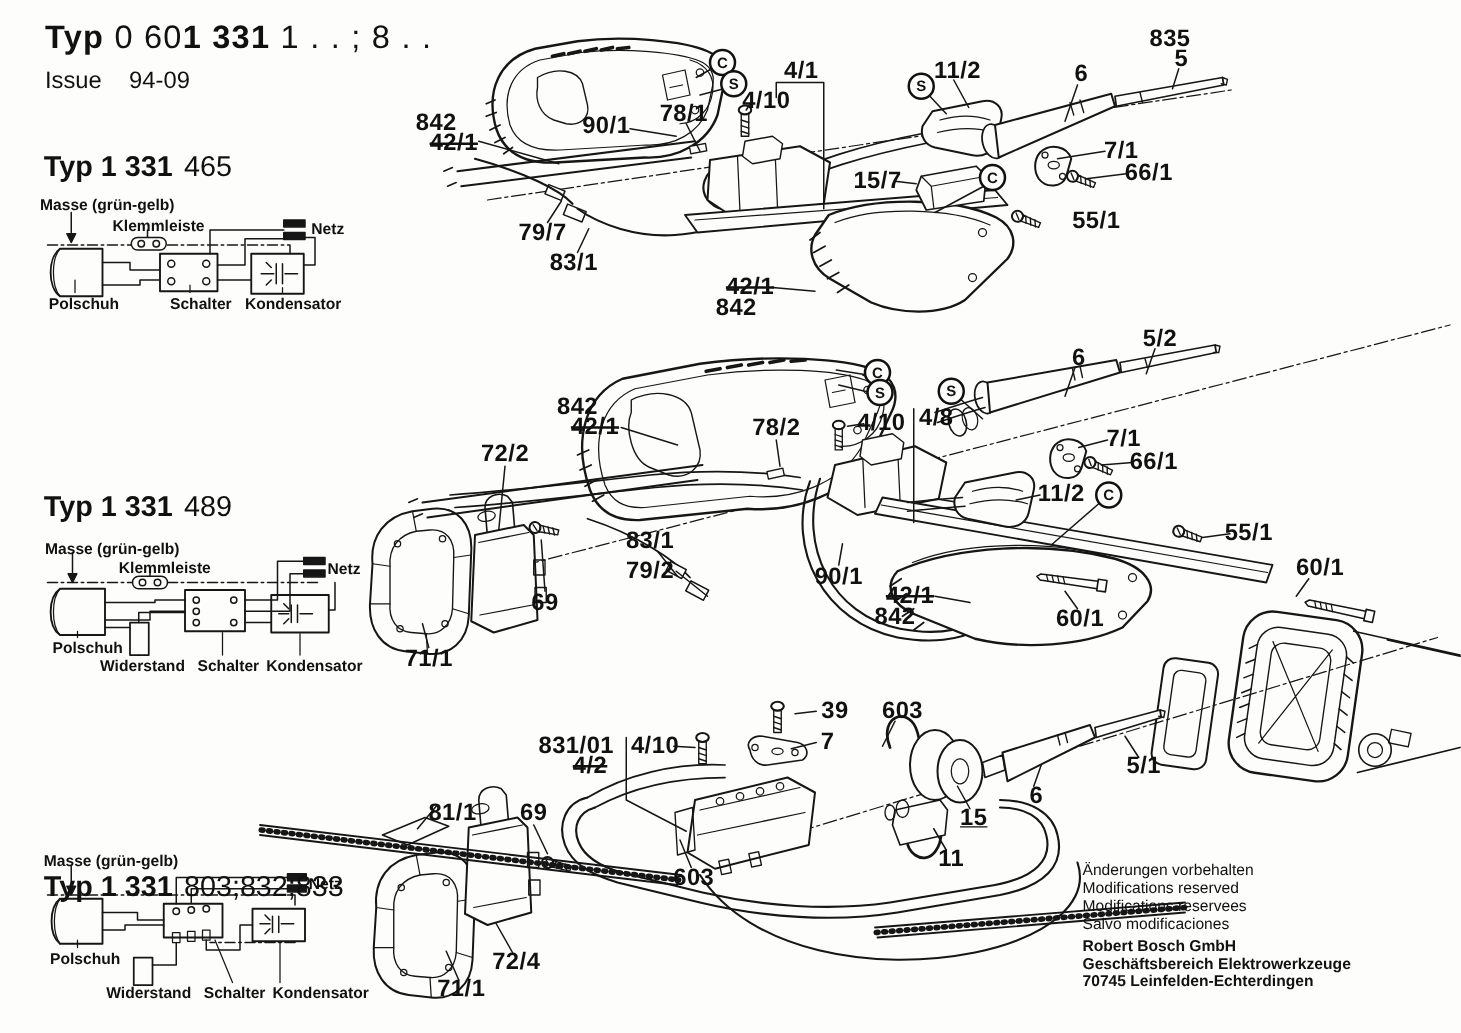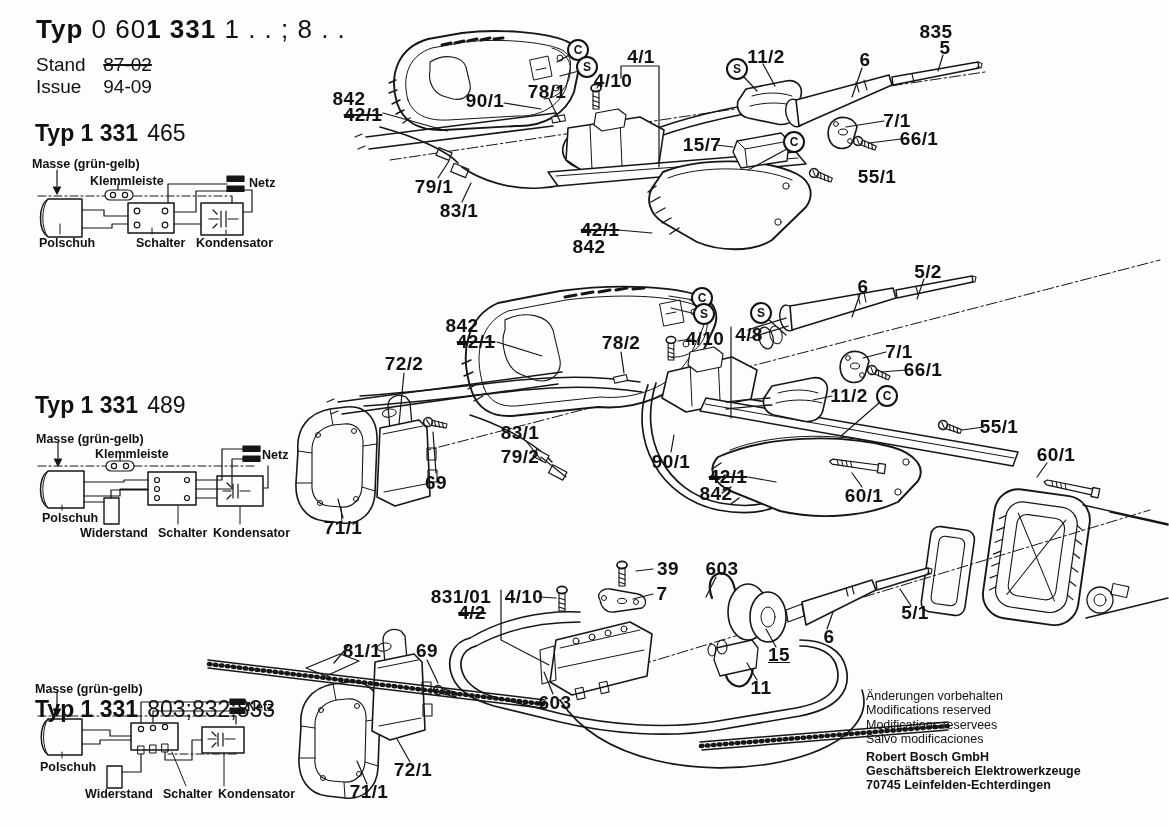--- a/index.html
+++ b/index.html
@@ -356,24 +356,20 @@
     </g>
   </svg>
 
   <div class="hdr">
     <div class="l1">
       <span class="b">Typ</span>
       <span>0 60</span><span class="b">1 331</span><span> 1 . . ; 8 . .</span>
     </div>
     <div class="meta">
       <div>
-        <span class="lbl">Stand</span>
-        <span class="strike">87-02</span>
-      </div>
-      <div>
         <span class="lbl">Issue</span>
         <span>94-09</span>
       </div>
     </div>
   </div>
 
   <div class="stitle st1">
     <span class="b">Typ 1 331</span><span class="r">465</span>
   </div>
   <div class="stitle st2">
@@ -400,21 +396,21 @@
       <div class="wlabel" style="left: 35px; top: 682px;">Masse (grün-gelb)</div>
       <div class="wlabel" style="left: 247px; top: 700px;">Netz</div>
       <div class="wlabel" style="left: 40px; top: 760px;">Polschuh</div>
       <div class="wlabel" style="left: 85px; top: 787px;">Widerstand</div>
       <div class="wlabel" style="left: 163px; top: 787px;">Schalter</div>
       <div class="wlabel" style="left: 218px; top: 787px;">Kondensator</div>
     </div>
   <div id="callouts">
       <div class="callout" style="left: 349px; top: 99px;">842</div>
       <div class="callout strike" style="left: 363px; top: 115px;">42/1</div>
-      <div class="callout" style="left: 434px; top: 187px;">79/1</div>
+      <div class="callout" style="left: 434px; top: 187px;">79/7</div>
       <div class="callout" style="left: 459px; top: 211px;">83/1</div>
       <div class="callout" style="left: 485px; top: 101px;">90/1</div>
       <div class="callout" style="left: 547px; top: 92px;">78/1</div>
       <div class="callout" style="left: 613px; top: 81px;">4/10</div>
       <div class="callout" style="left: 641px; top: 57px;">4/1</div>
       <div class="callout circ" style="left: 578px; top: 50px;">C</div>
       <div class="callout circ" style="left: 587px; top: 67px;">S</div>
       <div class="callout circ" style="left: 737px; top: 69px;">S</div>
       <div class="callout" style="left: 766px; top: 57px;">11/2</div>
       <div class="callout" style="left: 865px; top: 60px;">6</div>
@@ -458,21 +454,21 @@
       <div class="callout strike" style="left: 472px; top: 613px;">4/2</div>
       <div class="callout" style="left: 524px; top: 597px;">4/10</div>
       <div class="callout" style="left: 668px; top: 569px;">39</div>
       <div class="callout" style="left: 662px; top: 594px;">7</div>
       <div class="callout" style="left: 722px; top: 569px;">603</div>
       <div class="callout" style="left: 555px; top: 703px;">603</div>
       <div class="callout" style="left: 779px; top: 655px; text-decoration: underline;">15</div>
       <div class="callout" style="left: 761px; top: 688px;">11</div>
       <div class="callout" style="left: 829px; top: 637px;">6</div>
       <div class="callout" style="left: 915px; top: 613px;">5/1</div>
-      <div class="callout" style="left: 413px; top: 770px;">72/1</div>
+      <div class="callout" style="left: 413px; top: 770px;">72/4</div>
       <div class="callout" style="left: 369px; top: 792px;">71/1</div>
     </div>
 
   <div class="footer">
     <div id="footer-normal">
         <div>Änderungen vorbehalten</div>
         <div>Modifications reserved</div>
         <div>Modifications reservees</div>
         <div>Salvo modificaciones</div>
       </div>

